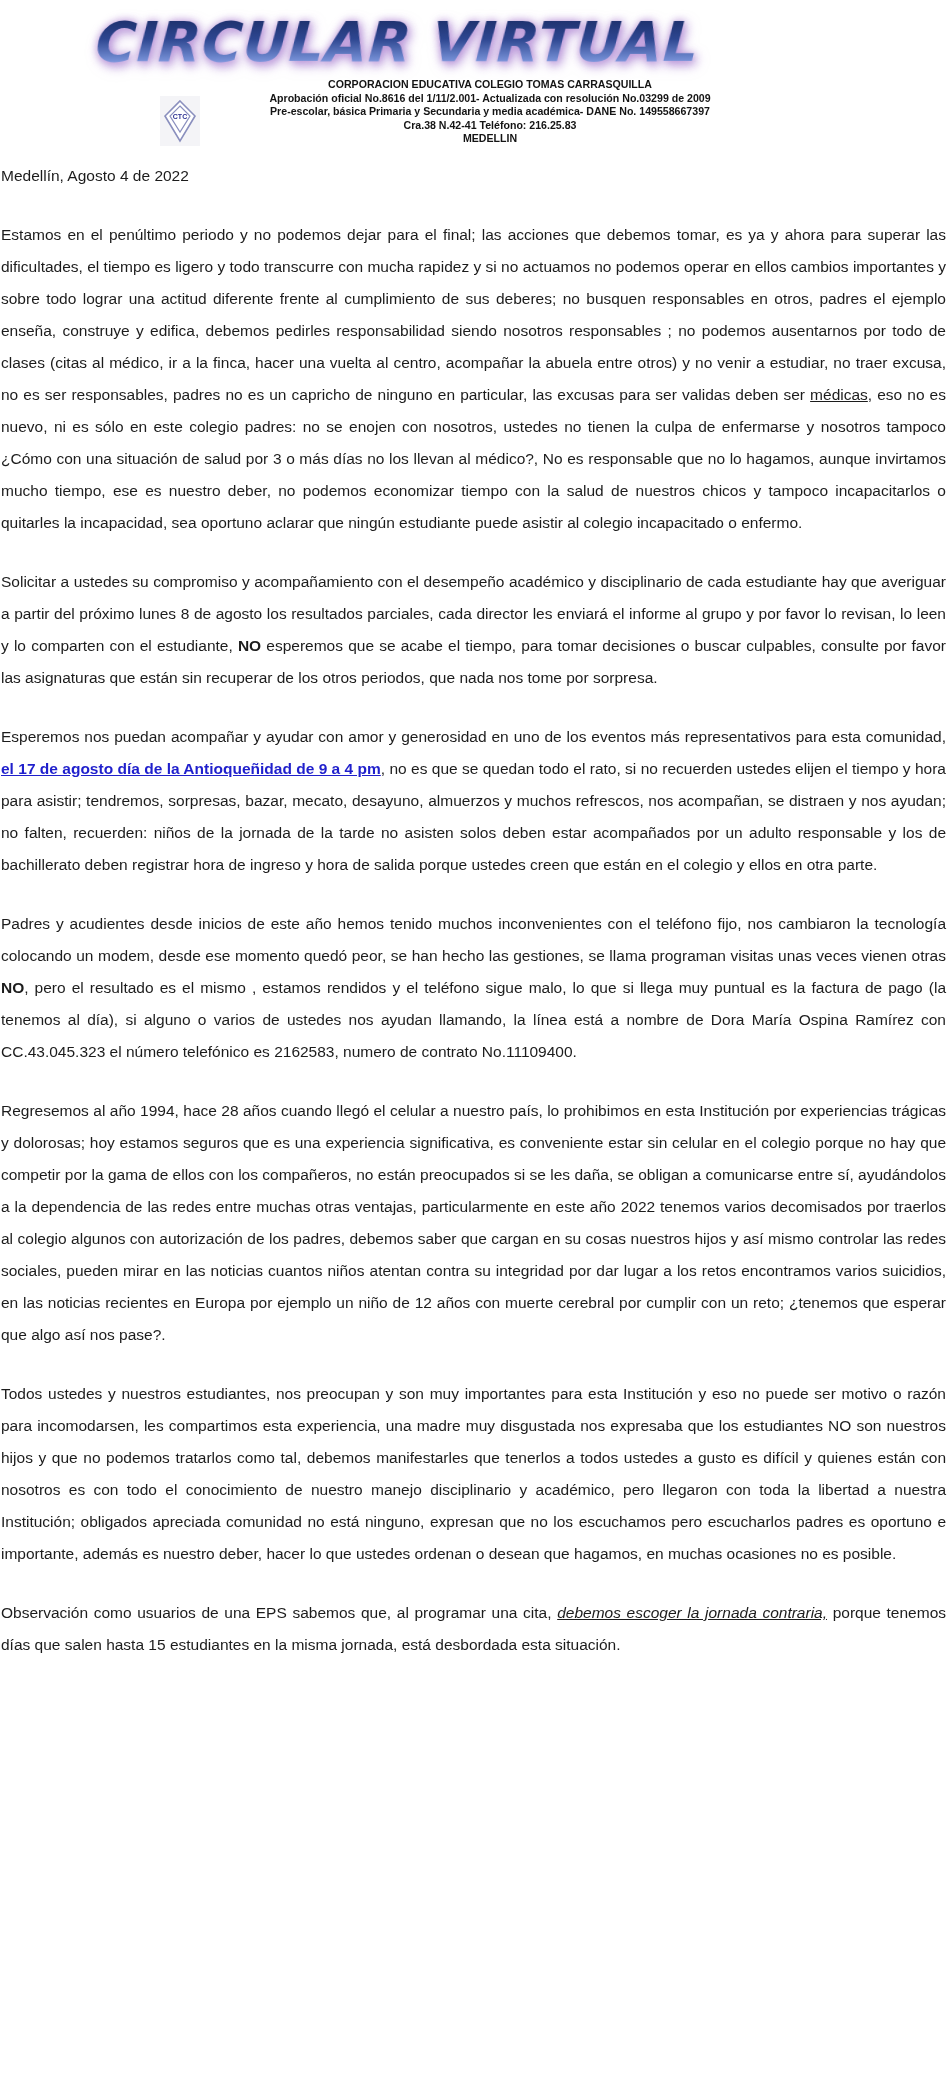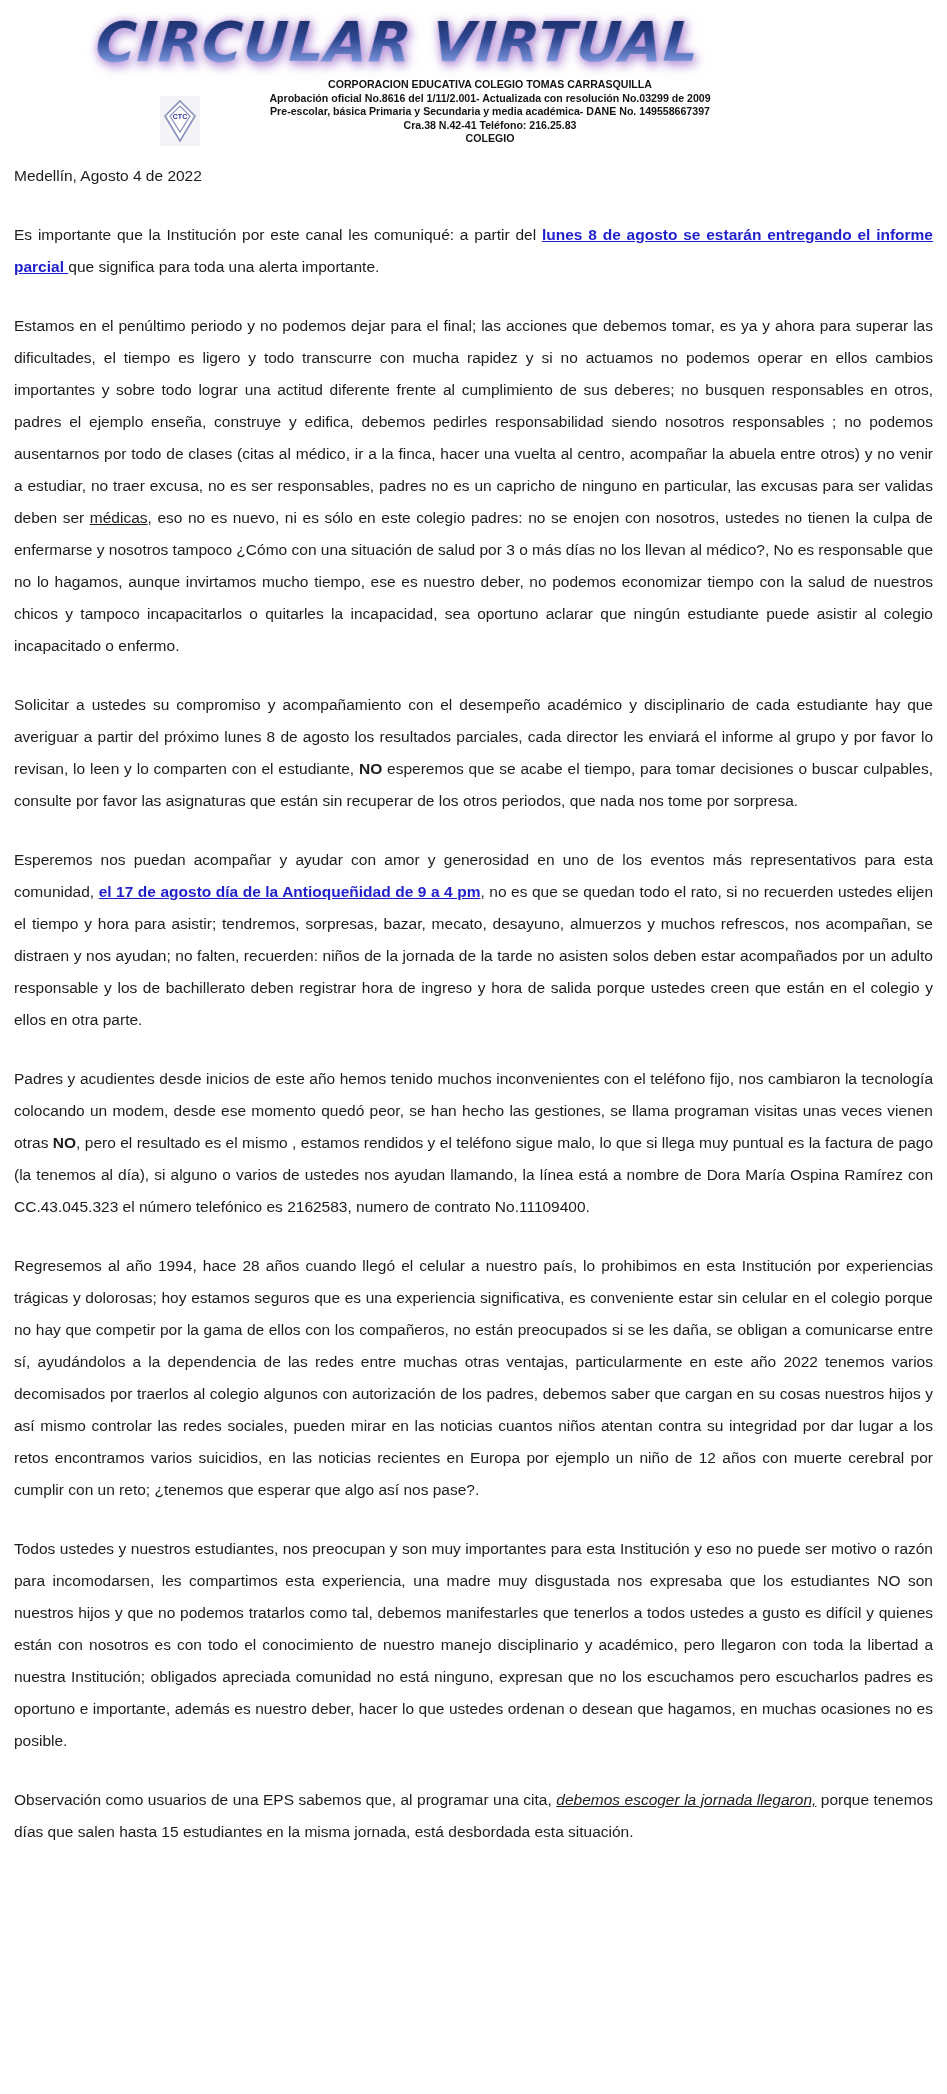--- a/index.html
+++ b/index.html
@@ -46,21 +46,21 @@
   }
   .school-logo-box{
     width:40px;height:50px;background:#f4f4f7;display:flex;align-items:center;justify-content:center;flex:0 0 auto;
   }
   .school-text{
     text-align:center;font-weight:700;font-size:10.6px;line-height:13.6px;color:#141414;
     width:560px;
   }
   
   .doc{
-    padding:0 14px;
+    padding:0 1px;
   }
   .para{
     font-size:15.5px;
     line-height:32px;
     text-align:justify;
     margin:0 0 27px 0;
     color:var(--text);
   }
   .para.first{margin-top:6px;}
   .bold{font-weight:700;}
@@ -82,29 +82,28 @@
         <polygon points="18,3 33,18 18,43 3,18" fill="#ffffff" stroke="#8a8fbe" stroke-width="1.6"></polygon>
         <polygon points="18,8 28,18 18,34 8,18" fill="none" stroke="#8a8fbe" stroke-width="1.2"></polygon>
         <text x="18" y="21" text-anchor="middle" font-size="7" class="seal-text">CTC</text>
       </svg>
     </div>
     <div class="school-text">
       <div>CORPORACION EDUCATIVA COLEGIO TOMAS CARRASQUILLA</div>
       <div>Aprobación oficial No.8616 del 1/11/2.001- Actualizada con resolución No.03299 de 2009</div>
       <div>Pre-escolar, básica Primaria y Secundaria y media académica- DANE No. 149558667397</div>
       <div>Cra.38 N.42-41 Teléfono: 216.25.83</div>
-      <div>COLEGIO</div>
+      <div>MEDELLIN</div>
     </div>
   </div>
 
   <div class="doc">
       <p class="para first"><span>Medellín,  Agosto 4 de 2022</span></p>
-      <p class="para"><span>Es importante que la Institución por este canal les comuniqué: a partir del </span><span class="bold blue underline">lunes 8 de agosto se estarán entregando el informe parcial </span><span>que significa para toda una alerta importante.</span></p>
       <p class="para"><span>Estamos en el penúltimo periodo y no podemos dejar para el final; las acciones que debemos tomar, es ya y ahora para superar las dificultades, el tiempo es ligero y todo transcurre con mucha rapidez y si no actuamos no podemos operar en ellos cambios importantes y sobre todo lograr una actitud diferente frente al cumplimiento de  sus deberes; no busquen responsables en otros, padres el ejemplo enseña, construye y edifica, debemos pedirles responsabilidad siendo nosotros responsables ; no podemos ausentarnos por todo de clases (citas al médico, ir a la finca, hacer una vuelta al centro, acompañar la abuela entre otros) y no venir a estudiar,  no traer excusa, no es ser responsables, padres no es un capricho de ninguno en particular, las excusas para ser validas deben ser </span><span class="underline">médicas</span><span>, eso no es nuevo, ni es sólo en este colegio padres: no se enojen  con nosotros, ustedes no tienen la culpa de enfermarse y nosotros tampoco ¿Cómo con una situación de salud por 3 o más días no los llevan al médico?, No es responsable que no lo hagamos, aunque invirtamos mucho tiempo, ese es nuestro deber, no podemos economizar tiempo con la salud de nuestros chicos y tampoco incapacitarlos o quitarles la incapacidad, sea oportuno aclarar que ningún estudiante puede asistir al colegio incapacitado o enfermo.</span></p>
       <p class="para"><span>Solicitar a ustedes su compromiso y acompañamiento con el desempeño académico y disciplinario de cada estudiante hay que  averiguar a partir del próximo lunes 8 de agosto los resultados parciales, cada director les enviará el informe al grupo y por favor lo revisan, lo leen y lo comparten con el estudiante, </span><span class="bold">NO</span><span> esperemos que se acabe el tiempo, para tomar decisiones o buscar culpables, consulte por favor las asignaturas que están sin recuperar de los otros periodos,  que nada nos tome por sorpresa.</span></p>
       <p class="para"><span>Esperemos nos puedan acompañar y ayudar con amor y generosidad en uno de los eventos más representativos para esta comunidad, </span><span class="bold blue underline">el 17 de agosto día de la Antioqueñidad de 9 a 4 pm</span><span>, no es que se quedan todo el rato, si no recuerden ustedes elijen el tiempo y hora para asistir;  tendremos, sorpresas, bazar, mecato, desayuno, almuerzos y muchos refrescos, nos acompañan, se distraen y nos ayudan; no falten, recuerden: niños de la jornada de la tarde no asisten solos deben estar acompañados por un adulto responsable y los de bachillerato deben registrar hora de ingreso y hora de salida porque ustedes creen que están en el colegio  y ellos en otra parte.</span></p>
       <p class="para"><span>Padres y acudientes desde inicios de este año hemos tenido muchos inconvenientes con el teléfono fijo,  nos cambiaron la tecnología colocando un modem, desde ese momento quedó peor, se han hecho las gestiones, se llama programan visitas unas veces vienen otras </span><span class="bold">NO</span><span>, pero el resultado es el mismo , estamos rendidos y el teléfono sigue malo, lo que si llega muy puntual  es la factura de pago (la tenemos al día), si alguno o varios de ustedes nos ayudan llamando, la línea está a nombre de Dora María Ospina Ramírez con CC.43.045.323  el número telefónico es 2162583, numero de contrato No.11109400.</span></p>
       <p class="para"><span>Regresemos al año 1994, hace 28 años cuando llegó el celular a nuestro país, lo prohibimos en esta Institución por experiencias trágicas y dolorosas; hoy estamos seguros que es una experiencia significativa, es conveniente estar sin celular en el colegio porque no hay que competir por la gama de ellos con los compañeros, no están preocupados si se les daña, se obligan a comunicarse entre sí, ayudándolos a la dependencia de las redes entre muchas otras ventajas, particularmente en este año 2022   tenemos varios decomisados por traerlos al colegio algunos con autorización de los padres, debemos saber que cargan en su cosas nuestros hijos y así mismo controlar las redes sociales, pueden mirar en las noticias cuantos niños atentan contra su integridad por dar lugar a los retos encontramos varios suicidios, en las noticias recientes en Europa por ejemplo un niño de 12 años con muerte cerebral por cumplir con un reto; ¿tenemos que esperar que algo así nos pase?.</span></p>
       <p class="para"><span>Todos ustedes y nuestros estudiantes, nos preocupan y son muy importantes para esta Institución y eso no puede ser motivo o razón para incomodarsen, les compartimos esta experiencia, una madre muy disgustada nos expresaba que los estudiantes NO son nuestros hijos y que no podemos tratarlos como tal, debemos manifestarles que tenerlos a todos ustedes a gusto es difícil y quienes están con nosotros es con todo el conocimiento de nuestro manejo disciplinario y académico, pero llegaron con toda la libertad a nuestra Institución; obligados apreciada comunidad no está ninguno, expresan que no los escuchamos pero  escucharlos padres es oportuno e importante, además es nuestro deber,  hacer lo que ustedes ordenan o desean que hagamos, en muchas ocasiones no es posible.</span></p>
-      <p class="para"><span>Observación como usuarios de una EPS sabemos que, al programar una cita, </span><span class="italic underline">debemos escoger la jornada llegaron,</span><span> porque tenemos días que salen hasta 15 estudiantes en la misma jornada, está desbordada esta situación.</span></p>
+      <p class="para"><span>Observación como usuarios de una EPS sabemos que, al programar una cita, </span><span class="italic underline">debemos escoger la jornada contraria,</span><span> porque tenemos días que salen hasta 15 estudiantes en la misma jornada, está desbordada esta situación.</span></p>
     </div>
 
 </div>
 
 </body></html>

